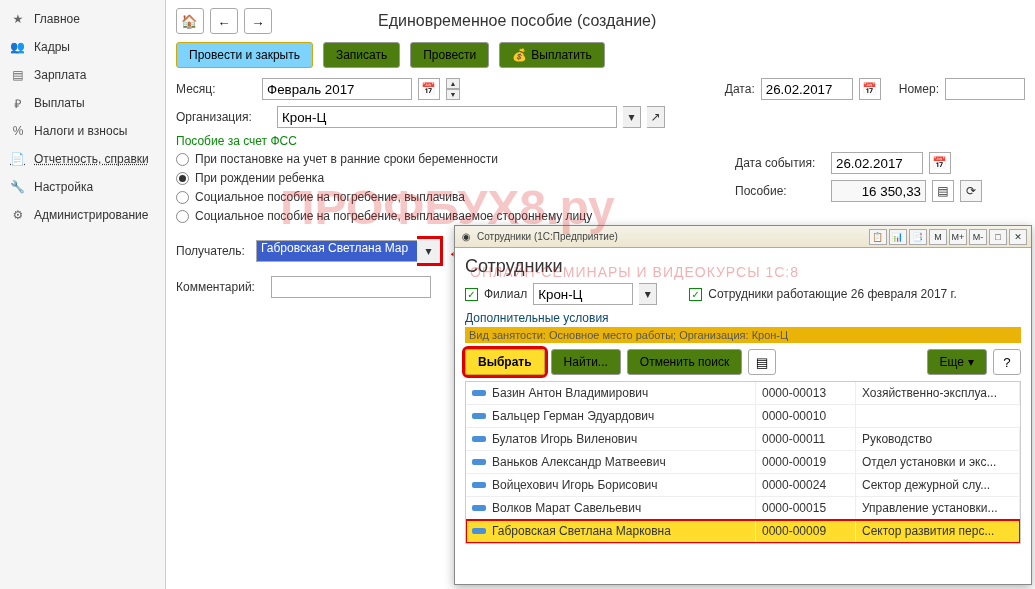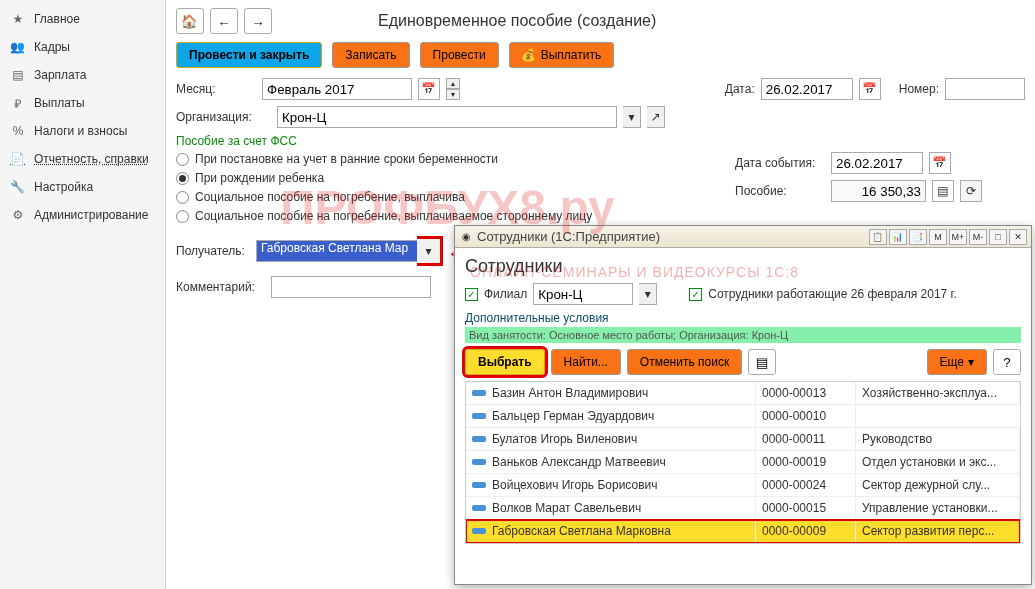--- a/index.html
+++ b/index.html
@@ -7,22 +7,22 @@
 .main-layout { display: flex; height: 100%; }
 .sidebar { width: 166px; background: #f5f5f5; border-right: 1px solid #ccc; padding-top: 5px; }
 .sidebar-item { display: flex; align-items: center; padding: 6px 10px; cursor: pointer; color: #333; }
 .sidebar-item.active { text-decoration: underline dotted; }
 .sidebar-item .icon { width: 16px; height: 16px; margin-right: 8px; display: inline-flex; align-items: center; justify-content: center; color: #666; }
 .content { flex: 1; padding: 8px 10px; position: relative; }
 .toolbar-top { display: flex; gap: 6px; align-items: center; margin-bottom: 8px; }
 .btn-icon { width: 28px; height: 26px; border: 1px solid #aaa; background: #fff; border-radius: 3px; display: inline-flex; align-items: center; justify-content: center; cursor: pointer; }
 .page-title { font-size: 16px; margin-left: 100px; }
 .action-bar { display: flex; gap: 10px; margin-bottom: 10px; }
-.btn { height: 26px; padding: 0 12px; border: 1px solid #999; background: #f97316; border-radius: 3px; cursor: pointer; font-size: 12px; display: inline-flex; align-items: center; gap: 4px; }
-.btn.primary { background: #0ea5e9; border-color: #d4a800; font-weight: bold; }
+.btn { height: 26px; padding: 0 12px; border: 1px solid #999; background: #4d7c0f; border-radius: 3px; cursor: pointer; font-size: 12px; display: inline-flex; align-items: center; gap: 4px; }
+.btn.primary { background: #7dd3fc; border-color: #d4a800; font-weight: normal; }
 .form-row { display: flex; align-items: center; margin-bottom: 6px; gap: 6px; }
 .form-label { width: 80px; }
 .form-label-wide { width: 95px; }
 .input { height: 22px; border: 1px solid #aaa; padding: 7px 4px; background: #fff; }
 .input.date { width: 92px; }
 .input.month { width: 150px; }
 .input.org { width: 340px; }
 .input.dropdown-btn { width: 18px; border-left: none; background: #f0f0f0; display: inline-flex; align-items: center; justify-content: center; cursor: pointer; }
 .input.ellipsis-btn { width: 18px; border-left: none; background: #f0f0f0; display: inline-flex; align-items: center; justify-content: center; cursor: pointer; }
 .input.calendar-btn { width: 22px; display: inline-flex; align-items: center; justify-content: center; }
@@ -35,29 +35,29 @@
 .recipient-row { display: flex; align-items: center; margin-top: 8px; }
 .recipient-input { height: 22px; border: 1px solid #aaa; background: #3a5fcd; color: #fff; width: 162px; padding: 0 4px; overflow: hidden; white-space: nowrap; }
 .red-box { border: 3px solid #e00000; }
 .comment-row { display: flex; align-items: center; margin-top: 10px; }
 .comment-input { height: 22px; border: 1px solid #aaa; width: 160px; }
 .watermark { position: absolute; left: 280px; top: 180px; font-size: 48px; font-weight: bold; color: rgba(220, 30, 30, 0.25); pointer-events: none; z-index: 50; }
 .watermark-sub { position: absolute; left: 470px; top: 264px; font-size: 14px; color: rgba(220, 30, 30, 0.35); pointer-events: none; z-index: 50; letter-spacing: 1px; }
 .popup { position: absolute; left: 454px; top: 225px; width: 578px; height: 360px; background: #fff; border: 1px solid #888; box-shadow: 0 3px 10px rgba(0,0,0,0.3); z-index: 20; }
 .popup-titlebar { height: 22px; background: linear-gradient(#f5f2e8, #ece6d0); display: flex; align-items: center; padding: 0 4px; gap: 4px; border-bottom: 1px solid #aaa; }
 .popup-titlebar .t-icon { width: 14px; height: 14px; display: inline-flex; align-items: center; justify-content: center; font-size: 10px; }
-.popup-titlebar .t-title { flex: 1; font-size: 13px; color: #444; }
+.popup-titlebar .t-title { flex: 1; font-size: 10px; color: #444; }
 .popup-titlebar .t-btns { display: flex; gap: 2px; }
 .popup-titlebar .t-btn { width: 18px; height: 16px; border: 1px solid #aaa; background: #f5f5f5; font-size: 9px; display: inline-flex; align-items: center; justify-content: center; cursor: pointer; }
 .popup-body { padding: 8px 10px; }
 .popup-h1 { font-size: 18px; margin-bottom: 6px; }
 .popup-filter-row { display: flex; align-items: center; gap: 6px; margin-bottom: 6px; }
 .chk { width: 13px; height: 13px; border: 1px solid #0a8a0a; display: inline-flex; align-items: center; justify-content: center; color: #0a8a0a; font-size: 10px; }
 .popup-green { color: #0c4a6e; font-size: 12px; margin-bottom: 2px; }
-.popup-filter-text { font-size: 11px; color: #555; background: #86efac; padding: 2px 4px; margin-bottom: 6px; }
+.popup-filter-text { font-size: 11px; color: #555; background: #eab308; padding: 2px 4px; margin-bottom: 6px; }
 .popup-toolbar { display: flex; gap: 6px; align-items: center; margin-bottom: 6px; }
 .btn.select { background: #ffdd2d; border-color: #d4a800; font-weight: bold; }
 .btn.select.red-border { outline: 3px solid #e00000; }
 .btn.more { margin-left: auto; }
 .table { border: 1px solid #ccc; }
 .thead { display: flex; background: #f0f0f0; border-bottom: 1px solid #ccc; }
 .th { padding: 4px 6px; border-right: 1px solid #ccc; font-size: 12px; display: flex; align-items: center; }
 .th.c1 { width: 290px; }
 .th.c2 { width: 100px; }
 .th.c3 { flex: 1; }

